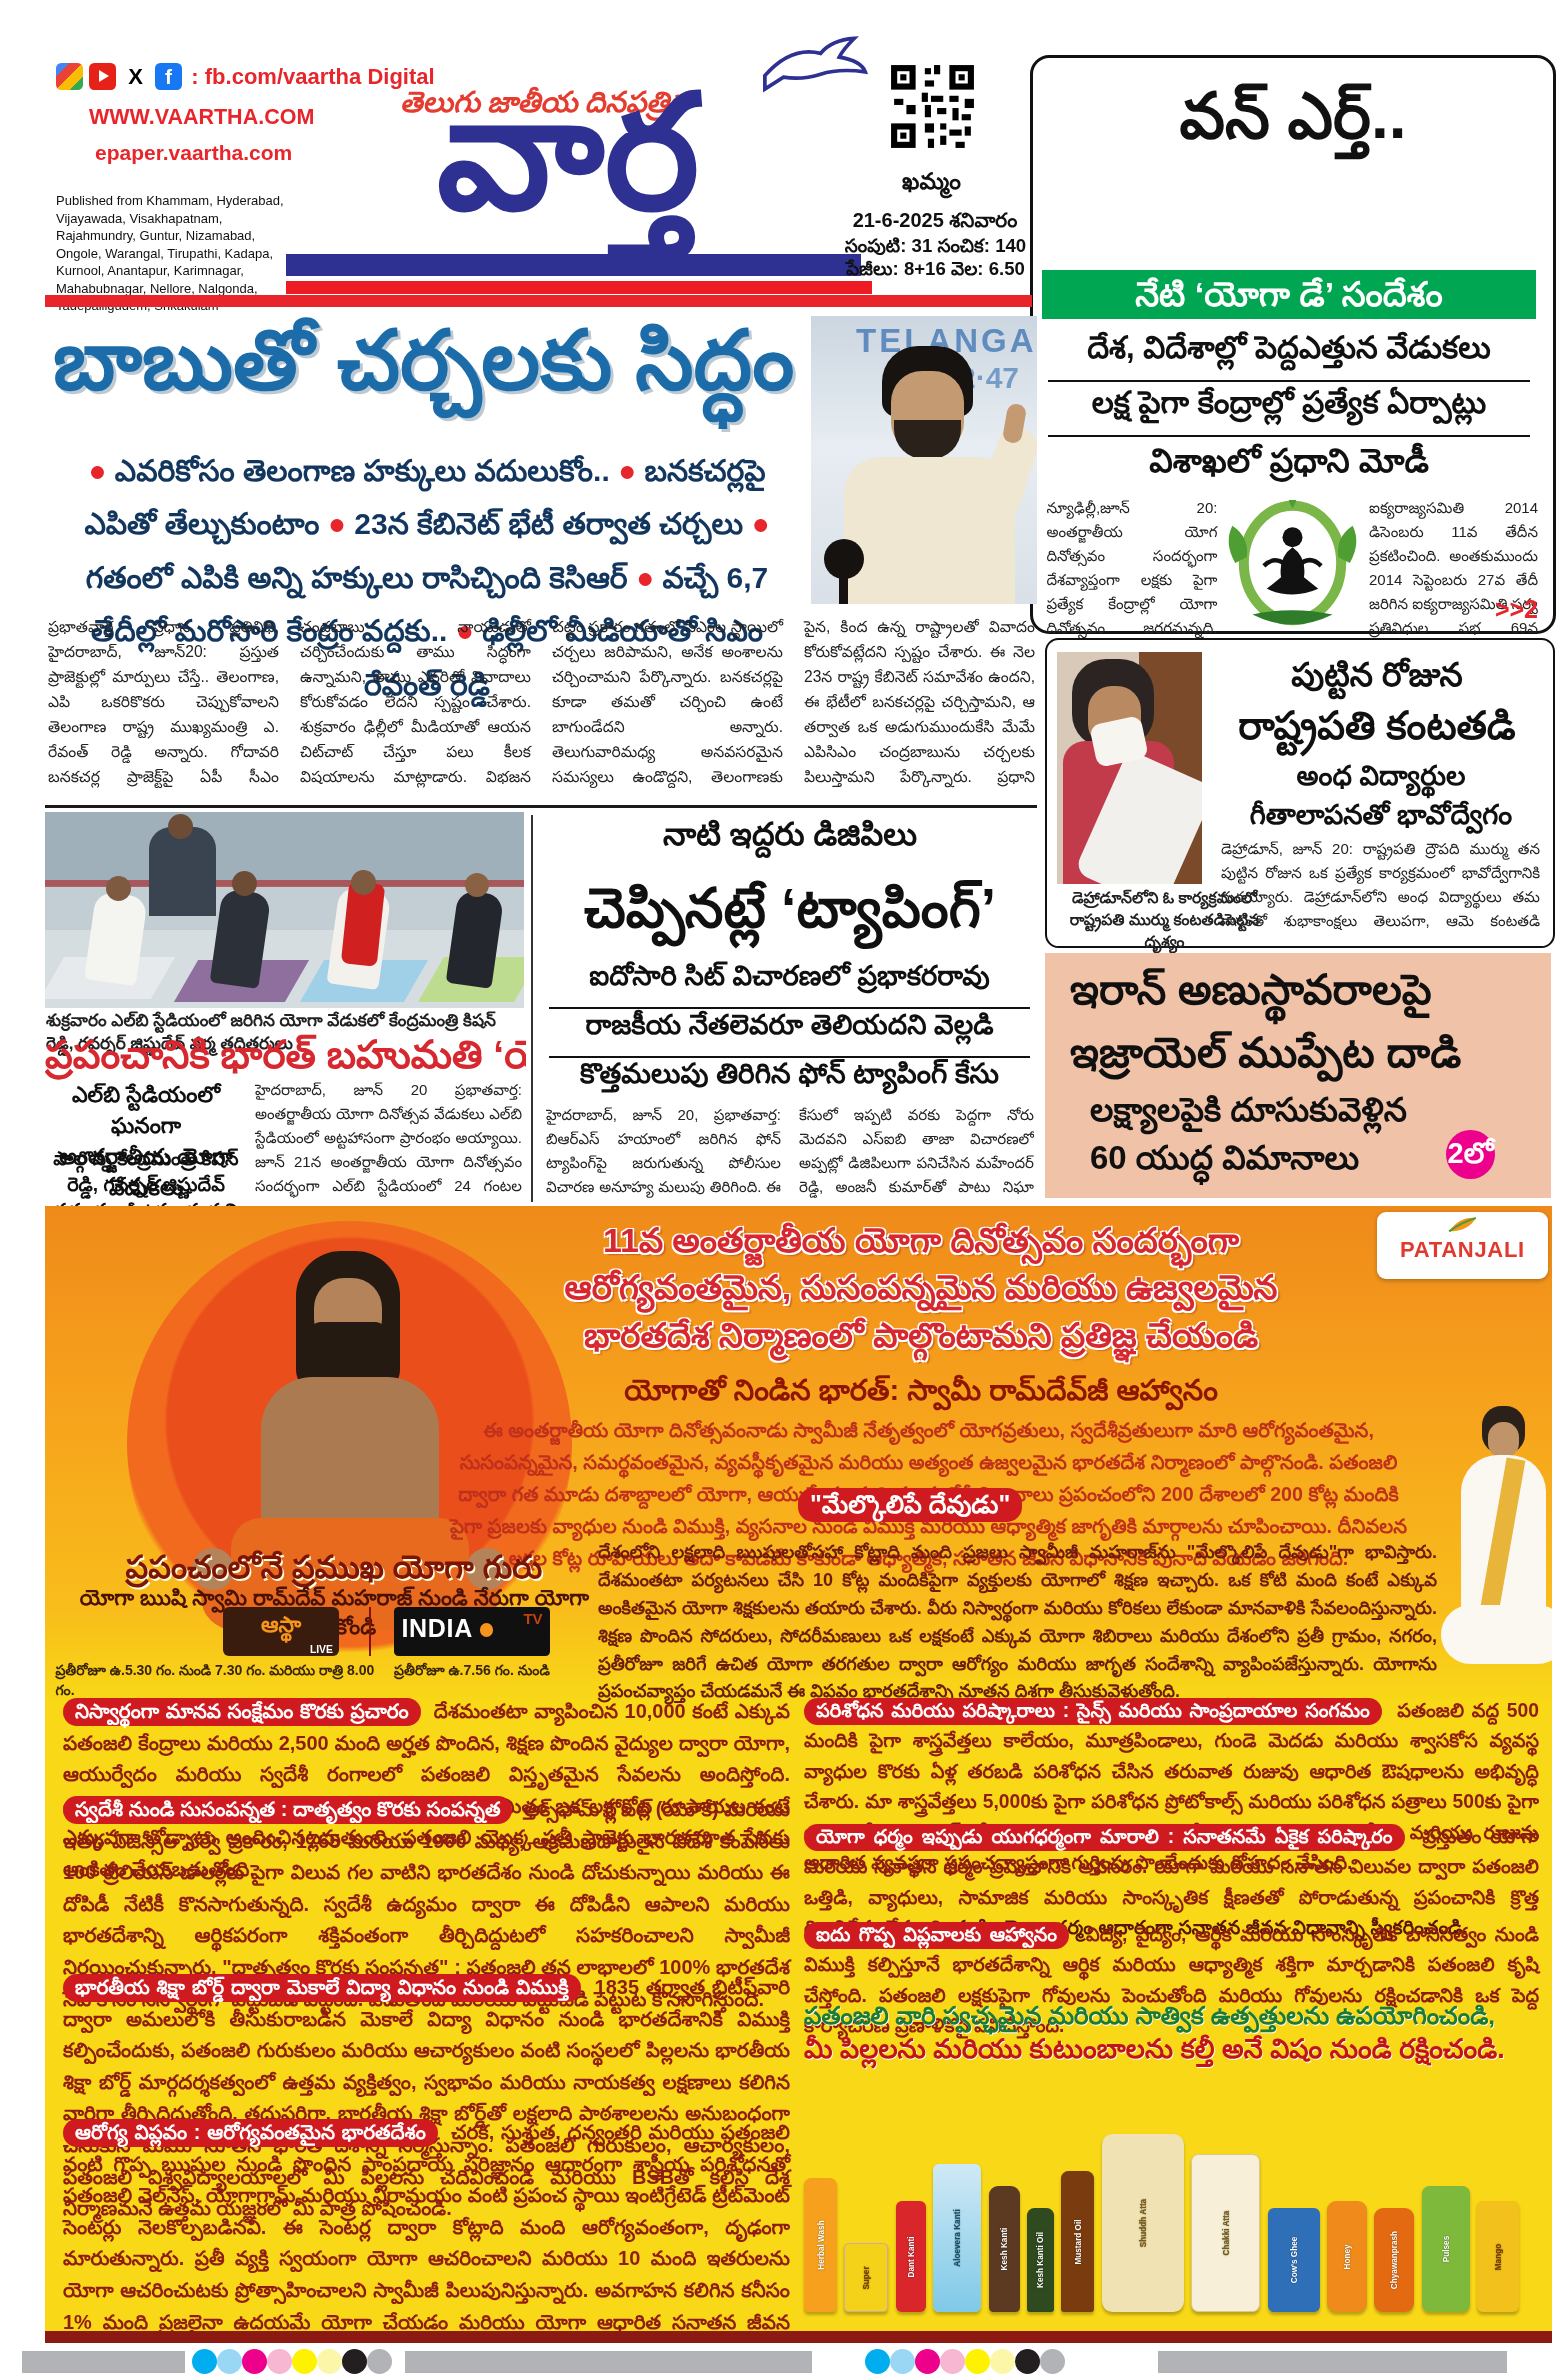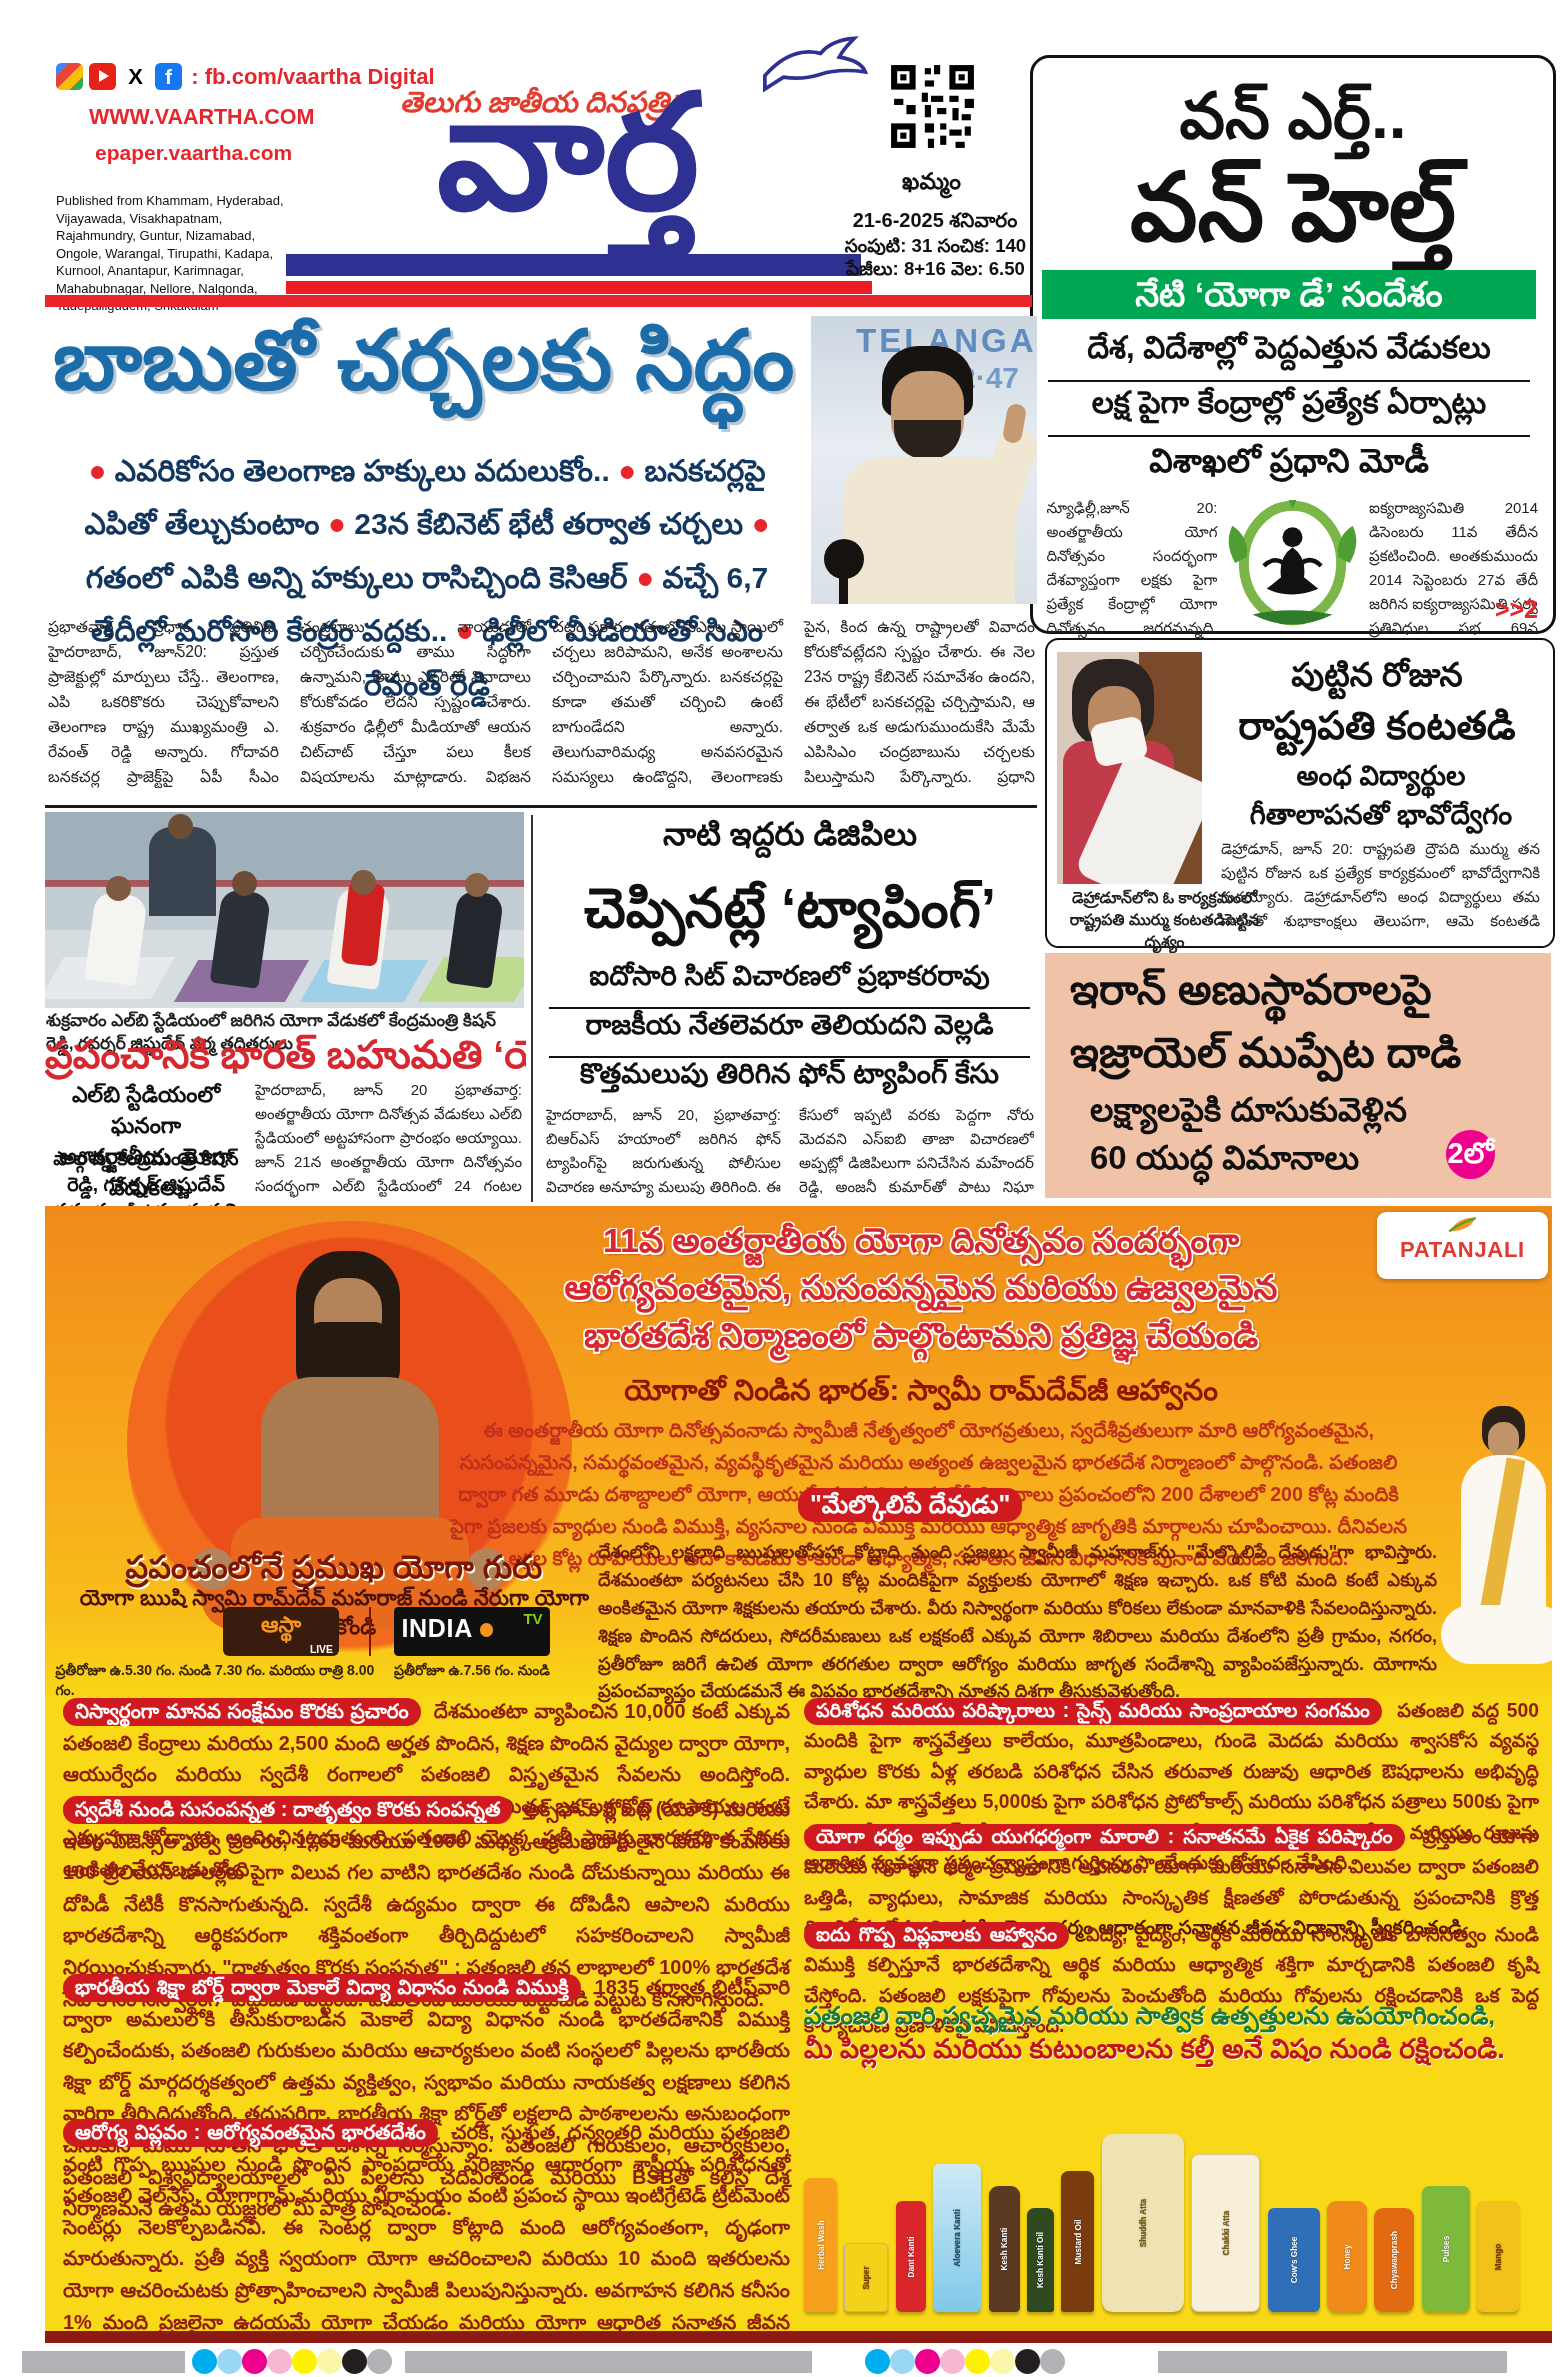--- a/index.html
+++ b/index.html
@@ -106,21 +106,20 @@
         <rect x="22" y="26" width="3" height="2"></rect>
     </g>
   </svg>
   <div class="abs c b" style="left:876px;top:168px;width:111px;font-size:23px;color:#111;">ఖమ్మం</div>
   <div class="abs c b" style="left:846px;top:209px;width:178px;font-size:20px;color:#111;">21-6-2025 శనివారం</div>
   <div class="abs c b" style="left:839px;top:235px;width:193px;font-size:18.6px;color:#111;">సంపుటి: 31 సంచిక: 140</div>
   <div class="abs c b" style="left:839px;top:258px;width:193px;font-size:18.6px;color:#111;">పేజీలు: 8+16 వెల: 6.50</div>
 
   <div class="abs ohbox" style="left:1030px;top:55px;width:520px;height:573px;">
     <div class="abs c b" style="left:0;top:21px;width:100%;font-size:64px;color:#111;">వన్ ఎర్త్..</div>
-    <div class="abs c" style="left:0;top:95px;width:100%;font-size:95px;font-weight:800;color:#111;">వన్ హెల్త్</div>
     <div class="abs c greenband" style="left:9px;top:212px;width:494px;height:49px;font-size:34px;line-height:49px;">నేటి ‘యోగా డే’ సందేశం</div>
     <div class="abs c ohsub" style="left:15px;top:272px;width:482px;font-size:31px;border-bottom:2.2px solid #111;padding-bottom:7.4px;">దేశ, విదేశాల్లో పెద్దఎత్తున వేడుకలు</div>
     <div class="abs c ohsub" style="left:15px;top:327px;width:482px;font-size:31px;border-bottom:2.2px solid #111;padding-bottom:7.4px;">లక్ష పైగా కేంద్రాల్లో ప్రత్యేక ఏర్పాట్లు</div>
     <div class="abs c ohsub" style="left:15px;top:384px;width:482px;font-size:33px;">విశాఖలో ప్రధాని మోడీ</div>
     <div class="abs body20 j" style="left:13.4px;top:438px;width:171px;font-size:15px;">న్యూఢిల్లీ,జూన్ 20: అంతర్జాతీయ యోగ దినోత్సవం సందర్భంగా దేశవ్యాప్తంగా లక్షకు పైగా ప్రత్యేక కేంద్రాల్లో యోగా దినోత్సవం జరగనున్నది. ప్రధాని మోడీ స్వయంగా పాల్గొనే ఈ కార్యక్రమాన్ని ప్రతి ఏటా జూన్ 21వ తేదీ అంతర్జాతీయ యోగా దినంగా పరిగణించాలని</div>
     <div class="abs body20 j" style="left:336px;top:438px;width:169px;font-size:15px;">ఐక్యరాజ్యసమితి 2014 డిసెంబరు 11వ తేదీన ప్రకటించింది. అంతకుముందు 2014 సెప్టెంబరు 27వ తేదీ జరిగిన ఐక్యరాజ్యసమితి సర్వ ప్రతినిధుల సభ 69వ సదస్సులో ప్రధాని మోడీ స్వయంగా యోగా డేను ప్రతిపాదించారు.</div>
     <svg class="abs" style="left:187px;top:442px;" width="145" height="126" viewBox="0 0 100 88">
       <ellipse cx="50" cy="44" rx="34" ry="40" fill="none" stroke="#7ab648" stroke-width="7"></ellipse>
       <path d="M10 44 Q2 30 8 18 Q20 26 18 40 Z" fill="#4f9e34"></path>
         <path d="M90 44 Q98 30 92 18 Q80 26 82 40 Z" fill="#4f9e34"></path>
@@ -274,21 +273,21 @@
 
     <div class="abs c" style="left:22px;top:343px;width:534px;font-size:32px;font-weight:800;color:#7c1408;text-shadow:1.5px 1.5px 0 #ffd;">ప్రపంచంలోనే ప్రముఖ యోగా గురు</div>
     <div class="abs c" style="left:7.4px;top:380px;width:564px;font-size:21.5px;font-weight:800;color:#4a1206;">యోగా ఋషి స్వామి రామ్‌దేవ్ మహరాజ్ నుండి నేరుగా యోగా నేర్చుకోండి</div>
     <div class="abs" style="left:178px;top:401px;width:116px;height:49px;background:#3a1c0e;border-radius:6px;">
       <div class="abs" style="left:0;top:4.5px;width:116px;text-align:center;color:#f7941d;font-size:22px;font-weight:800;">ఆస్థా</div>
       <div class="abs" style="right:6px;bottom:1.5px;color:#fff;font-size:10.4px;font-weight:bold;">LIVE</div>
     </div>
     <div class="abs" style="left:324px;top:401px;width:1.5px;height:49px;background:#7c1408;"></div>
     <div class="abs" style="left:349px;top:401px;width:156px;height:49px;background:#101010;border-radius:4.5px;">
       <div class="abs" style="left:7.4px;top:7.4px;color:#fff;font-size:25px;font-weight:800;letter-spacing:0.7px;">INDIA</div>
-      <div class="abs" style="right:7.4px;top:3px;color:#84cc16;font-size:15px;font-weight:800;">TV</div>
+      <div class="abs" style="right:7.4px;top:3px;color:#c2410c;font-size:15px;font-weight:800;">TV</div>
       <div class="abs" style="left:86px;top:16.3px;width:13.4px;height:13.4px;background:#f7941d;border-radius:50%;"></div>
     </div>
     <div class="abs b" style="left:10.4px;top:456px;width:319px;font-size:14px;color:#3a2408;">ప్రతీరోజూ ఉ.5.30 గం. నుండి 7.30 గం. మరియు రాత్రి 8.00 గం.</div>
     <div class="abs b" style="left:349px;top:456px;width:208px;font-size:14px;color:#3a2408;">ప్రతీరోజూ ఉ.7.56 గం. నుండి</div>
 
     <div class="abs adtext j" style="left:18px;top:490px;width:727px;">
       <span class="pill">నిస్వార్థంగా మానవ సంక్షేమం కొరకు ప్రచారం</span>&nbsp;
       <span>దేశమంతటా వ్యాపించిన 10,000 కంటే ఎక్కువ పతంజలి కేంద్రాలు మరియు 2,500 మంది అర్హత పొందిన, శిక్షణ పొందిన వైద్యుల ద్వారా యోగా, ఆయుర్వేదం మరియు స్వదేశీ రంగాలలో పతంజలి విస్తృతమైన సేవలను అందిస్తోంది. ఆర్థికపరంగా మనము లెక్కించినట్లయితే, దేశ నిర్మాణం నిమిత్తం ఒక లక్ష కోట్ల రూపాయల కంటే ఎక్కువగా తోడ్పాటు అందించినట్లవుతుంది. పతంజలి యొక్క ప్రతీ ప్రాజెక్టు భారతమాత సేవకు అంకితం చేయబడుతోంది.</span>
     </div>
     <div class="abs adtext j" style="left:18px;top:588px;width:727px;">

